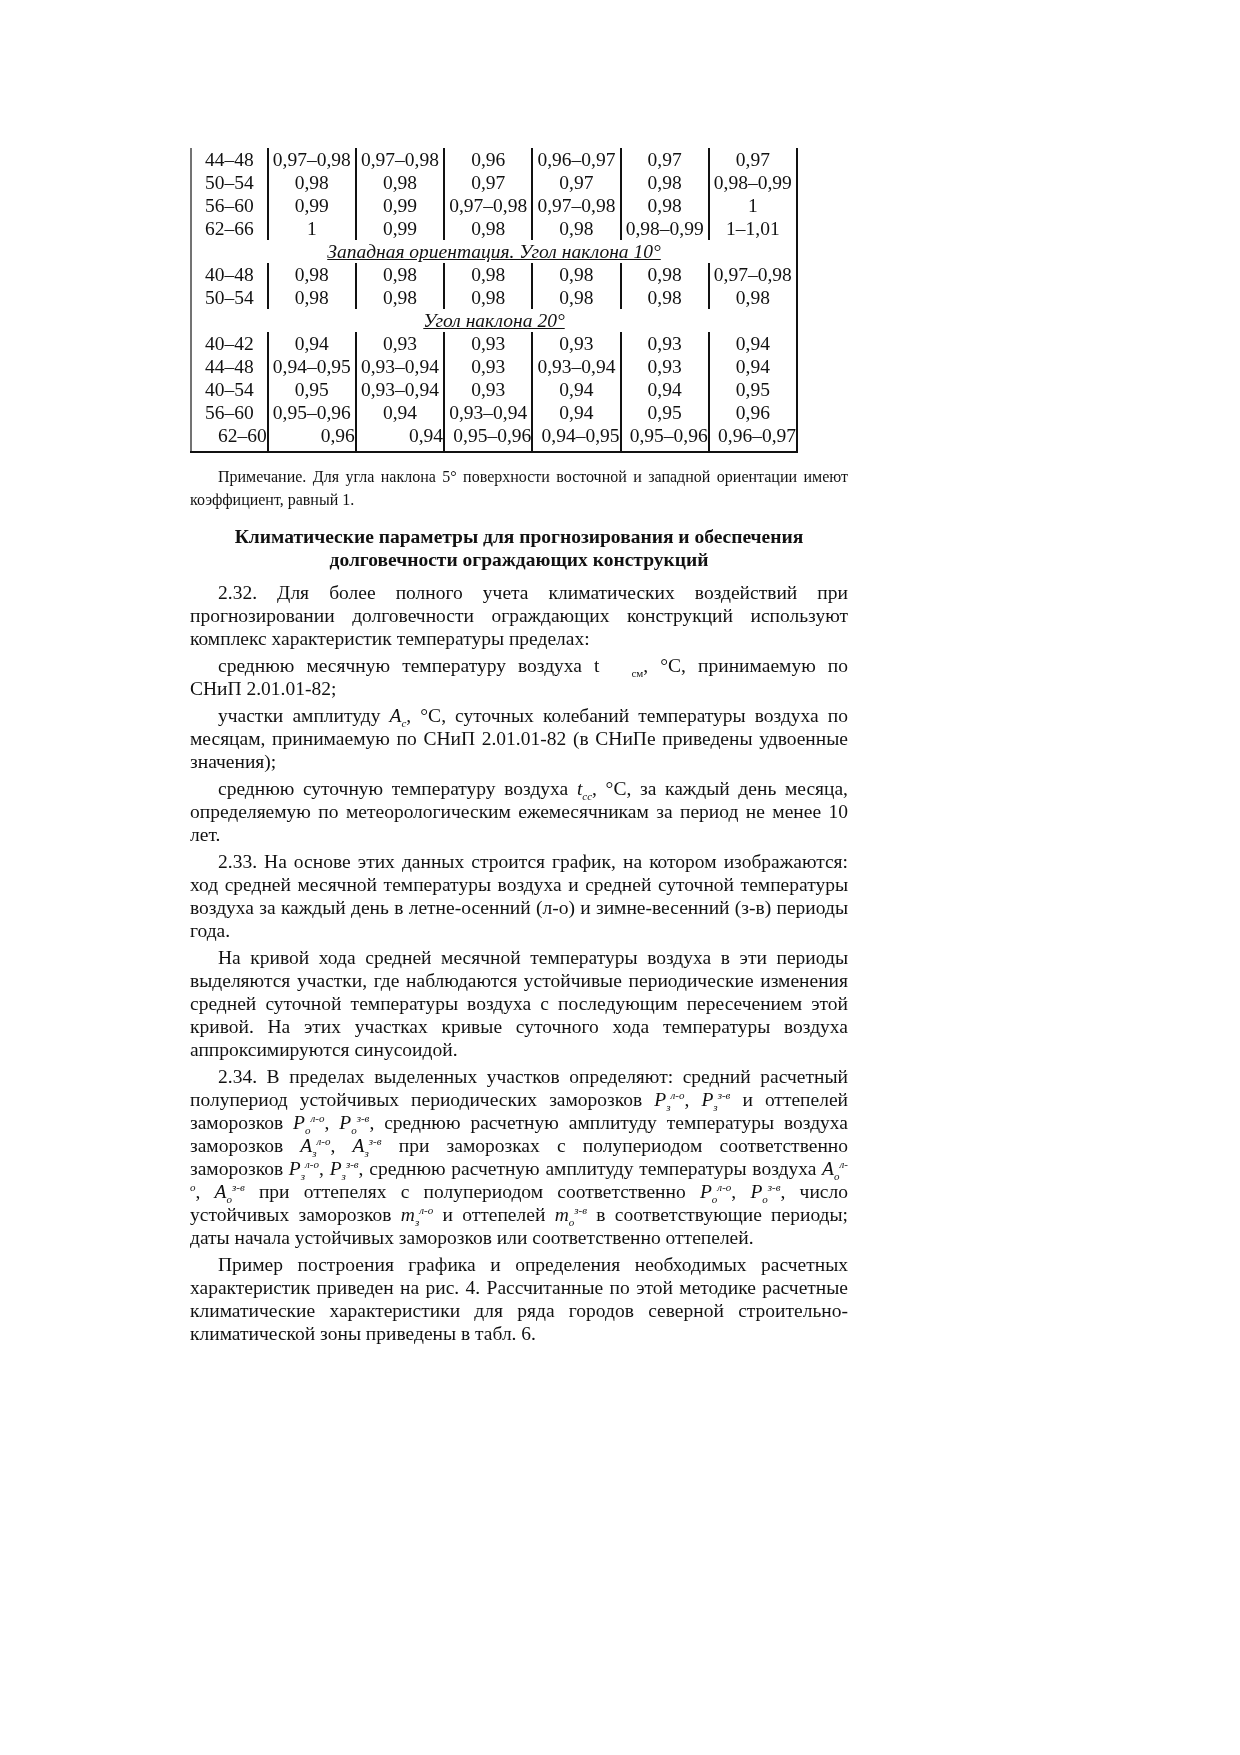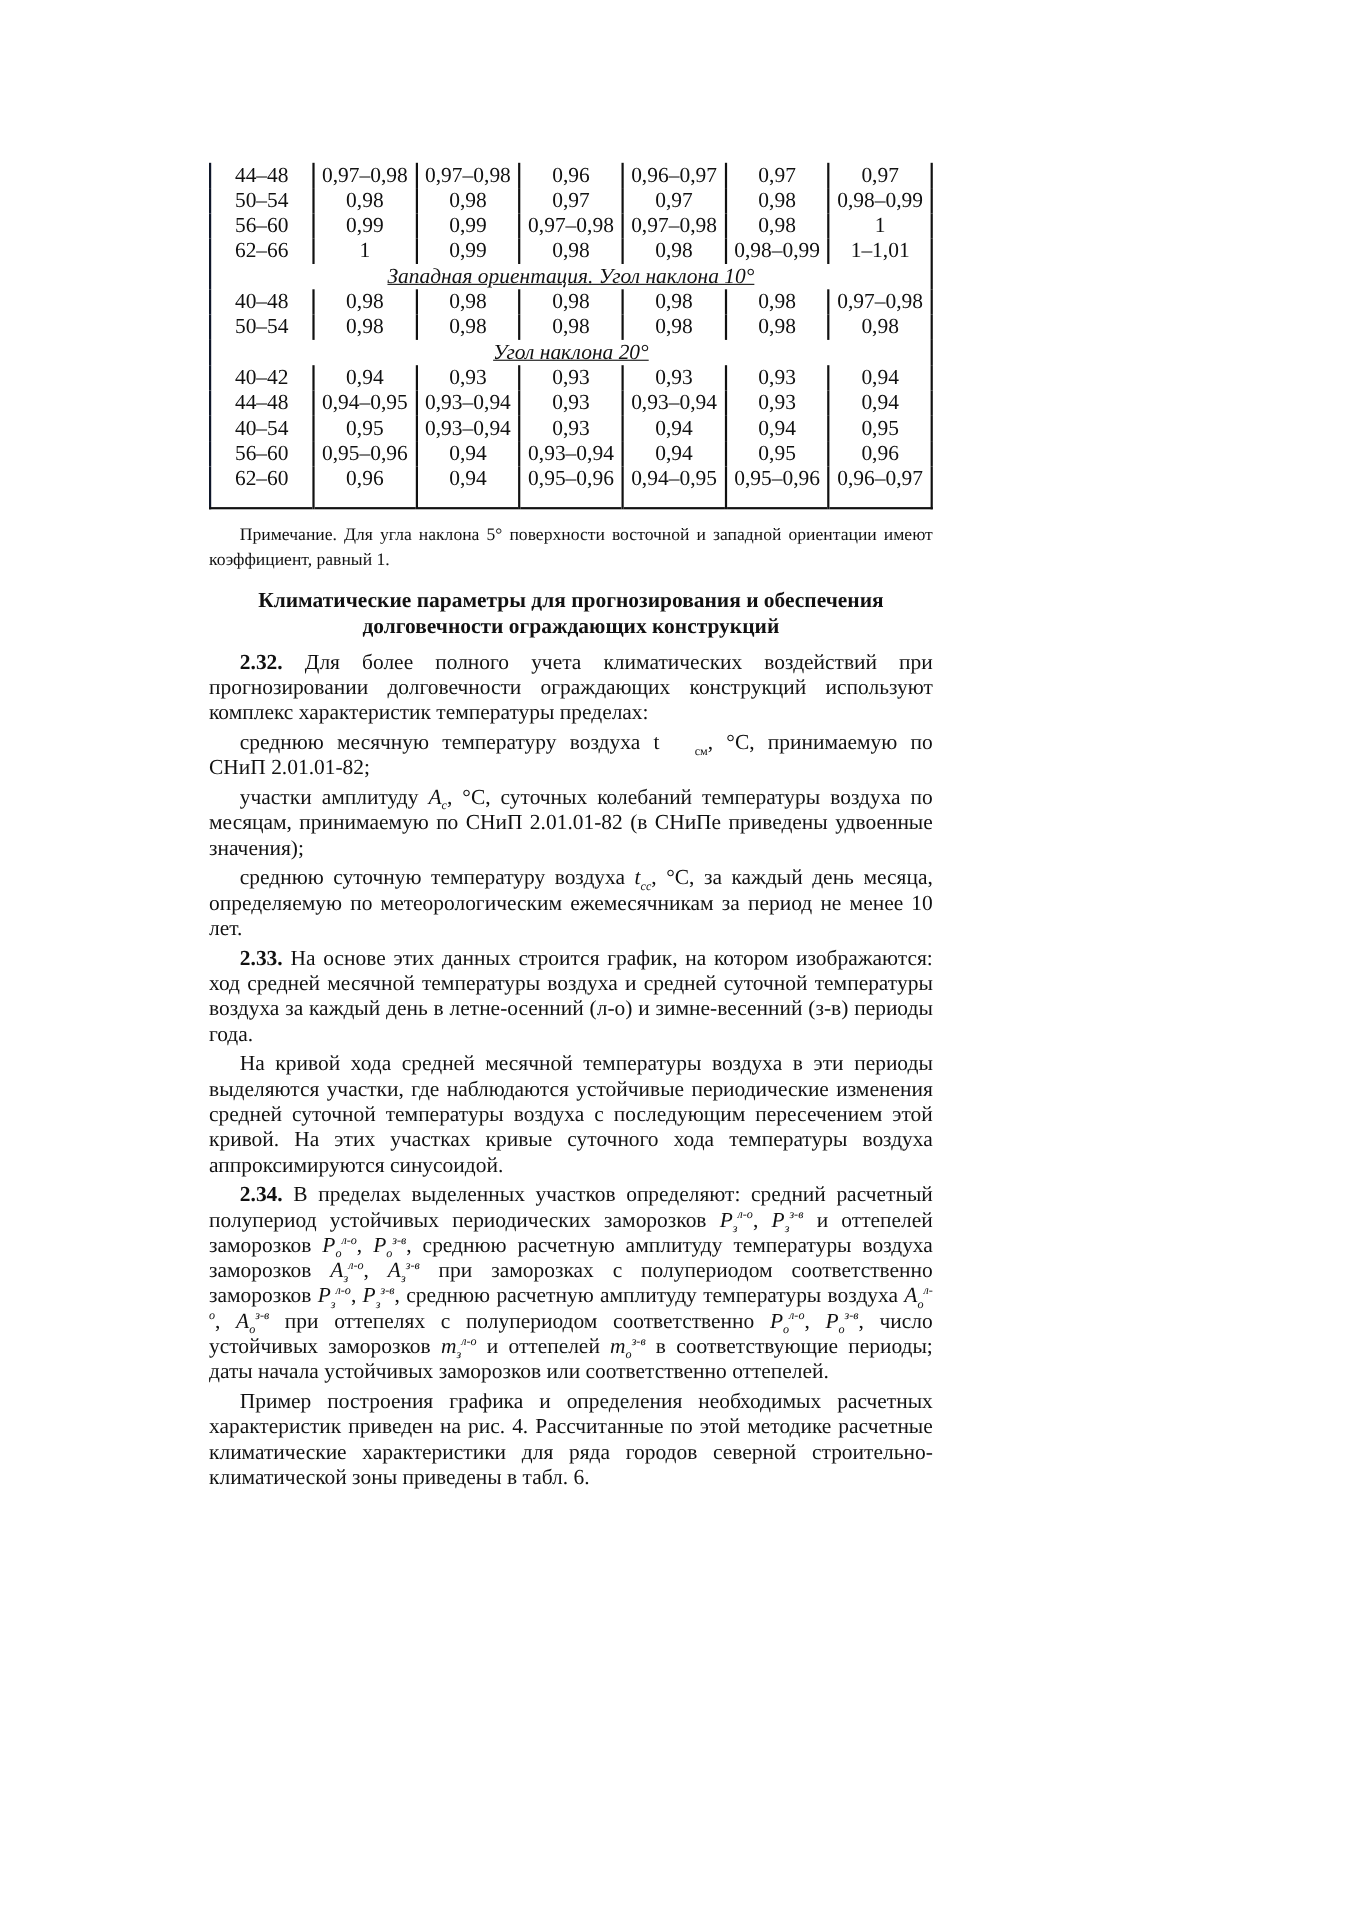--- a/index.html
+++ b/index.html
@@ -1,27 +1,27 @@
 <!DOCTYPE html>
 <html><head>
 <meta charset="utf-8">
 <style>
   html, body { margin:0; padding:0; background:#ffffff; }
   body { width:1240px; height:1755px; position:relative; font-family:"Liberation Serif", serif; color:#111; }
   .page { position:absolute; left:190px; top:148px; width:658px; }
-  table.data { border-collapse:collapse; width:658px; font-size:19.5px; line-height:23px; border-left:2px solid #0f172a; border-right:2px solid #111; border-bottom:2px solid #111; }
+  table.data { border-collapse:collapse; width:608px; font-size:19.5px; line-height:23px; border-left:2px solid #737373; border-right:2px solid #111; border-bottom:2px solid #111; }
   table.data td { padding:0; text-align:center; white-space:nowrap; }
   table.data td.c0 { width:96px; }
   table.data td.cv { border-left:2px solid #111; width:93px; }
   table.data tr.section td { font-style:italic; text-align:center; border-left:none;text-decoration:underline; }
-  table.data tr.last td { padding-bottom:14px; }
+  table.data tr.last td { padding-bottom:4px;text-align:right; }
   .note { font-size:16px; line-height:23px; text-align:justify; text-indent:28px; margin:12px 0 0 0; }
   h2 { font-size:19.5px; line-height:23px; font-weight:bold; text-align:center; margin:14px 0 10px 0; }
   p.para { font-size:19.5px; line-height:23px; text-align:justify; text-indent:28px; margin:0 0 4px 0; }
-  p.para b { font-weight:bold; }
+  p.para b { font-weight:normal; }
   .sym { font-style:italic; }
   sub, sup { font-size:11px; line-height:0; }
   sup { font-style:italic; }
   .sub-plain { font-size:11px;padding-left:32px; }
 </style>
 </head>
 <body>
 
 <div class="page">
 

